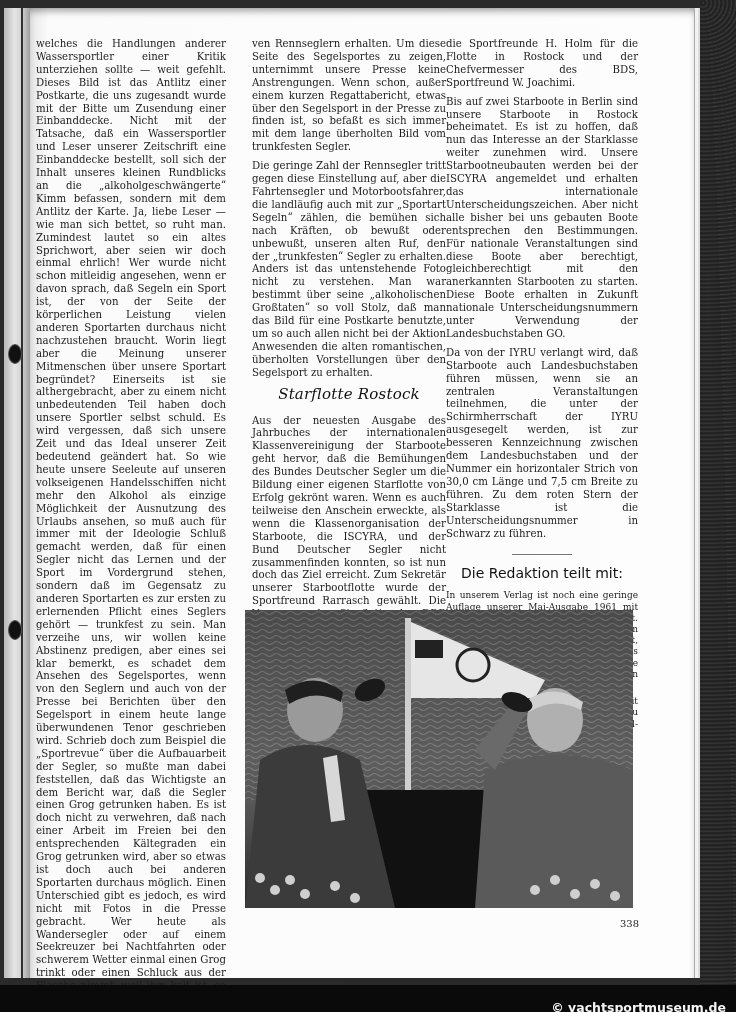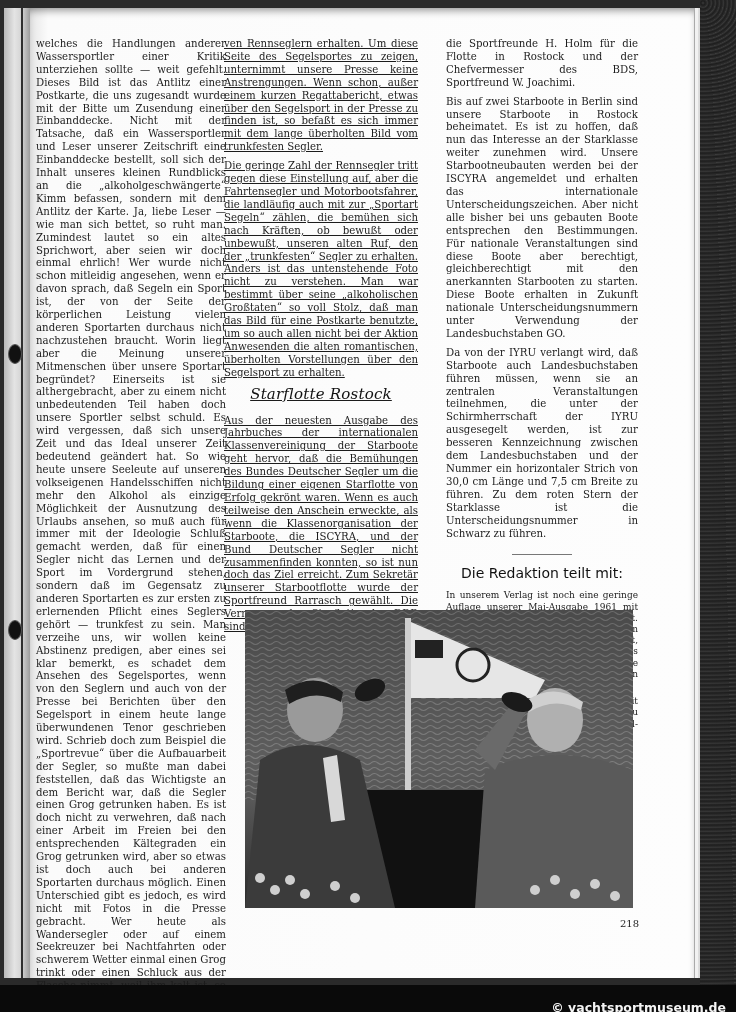--- a/index.html
+++ b/index.html
@@ -37,21 +37,21 @@
     position:absolute; left:700px; top:0; width:36px; height:985px;
     background:repeating-radial-gradient(circle at 3px 3px,#3c3c3c 0,#1d1d1d 2px,#2e2e2e 4px);
   }
   .col {
     position:absolute; top:38px;
     font-size:10.2px; line-height:12.9px; color:#1c1c1c;
     text-align:justify; hyphens:manual;
   }
   .col p { margin:0 0 6px 0; }
   .col-left  { left:36px;  width:190px; }
-  .col-mid   { left:224px; width:194px;text-decoration:underline; }
+  .col-mid   { left:252px; width:194px; }
   .col-right { left:446px; width:192px; }
   .section-title {
     font-family:"DejaVu Serif", serif; font-style:italic;
     font-size:15px; line-height:17px; text-align:center;
     margin:0 0 12px 0; color:#111; letter-spacing:0.2px;
   }
   .box-rule {
     width:60px; height:1px; background:#777; margin:14px auto 10px auto;
   }
   .box-title {
@@ -162,18 +162,18 @@
           <circle cx="110" cy="288" r="5"></circle>
         <circle cx="290" cy="280" r="5"></circle>
           <circle cx="310" cy="270" r="5"></circle>
           <circle cx="330" cy="284" r="5"></circle>
         <circle cx="350" cy="274" r="5"></circle>
           <circle cx="370" cy="286" r="5"></circle>
       </g>
     </svg>
   </div>
 
-  <div class="page-number">218</div>
+  <div class="page-number">338</div>
 </div>
 
 <div class="watermark">
   <span>© yachtsportmuseum.de</span>
 </div>
 
 </body></html>

